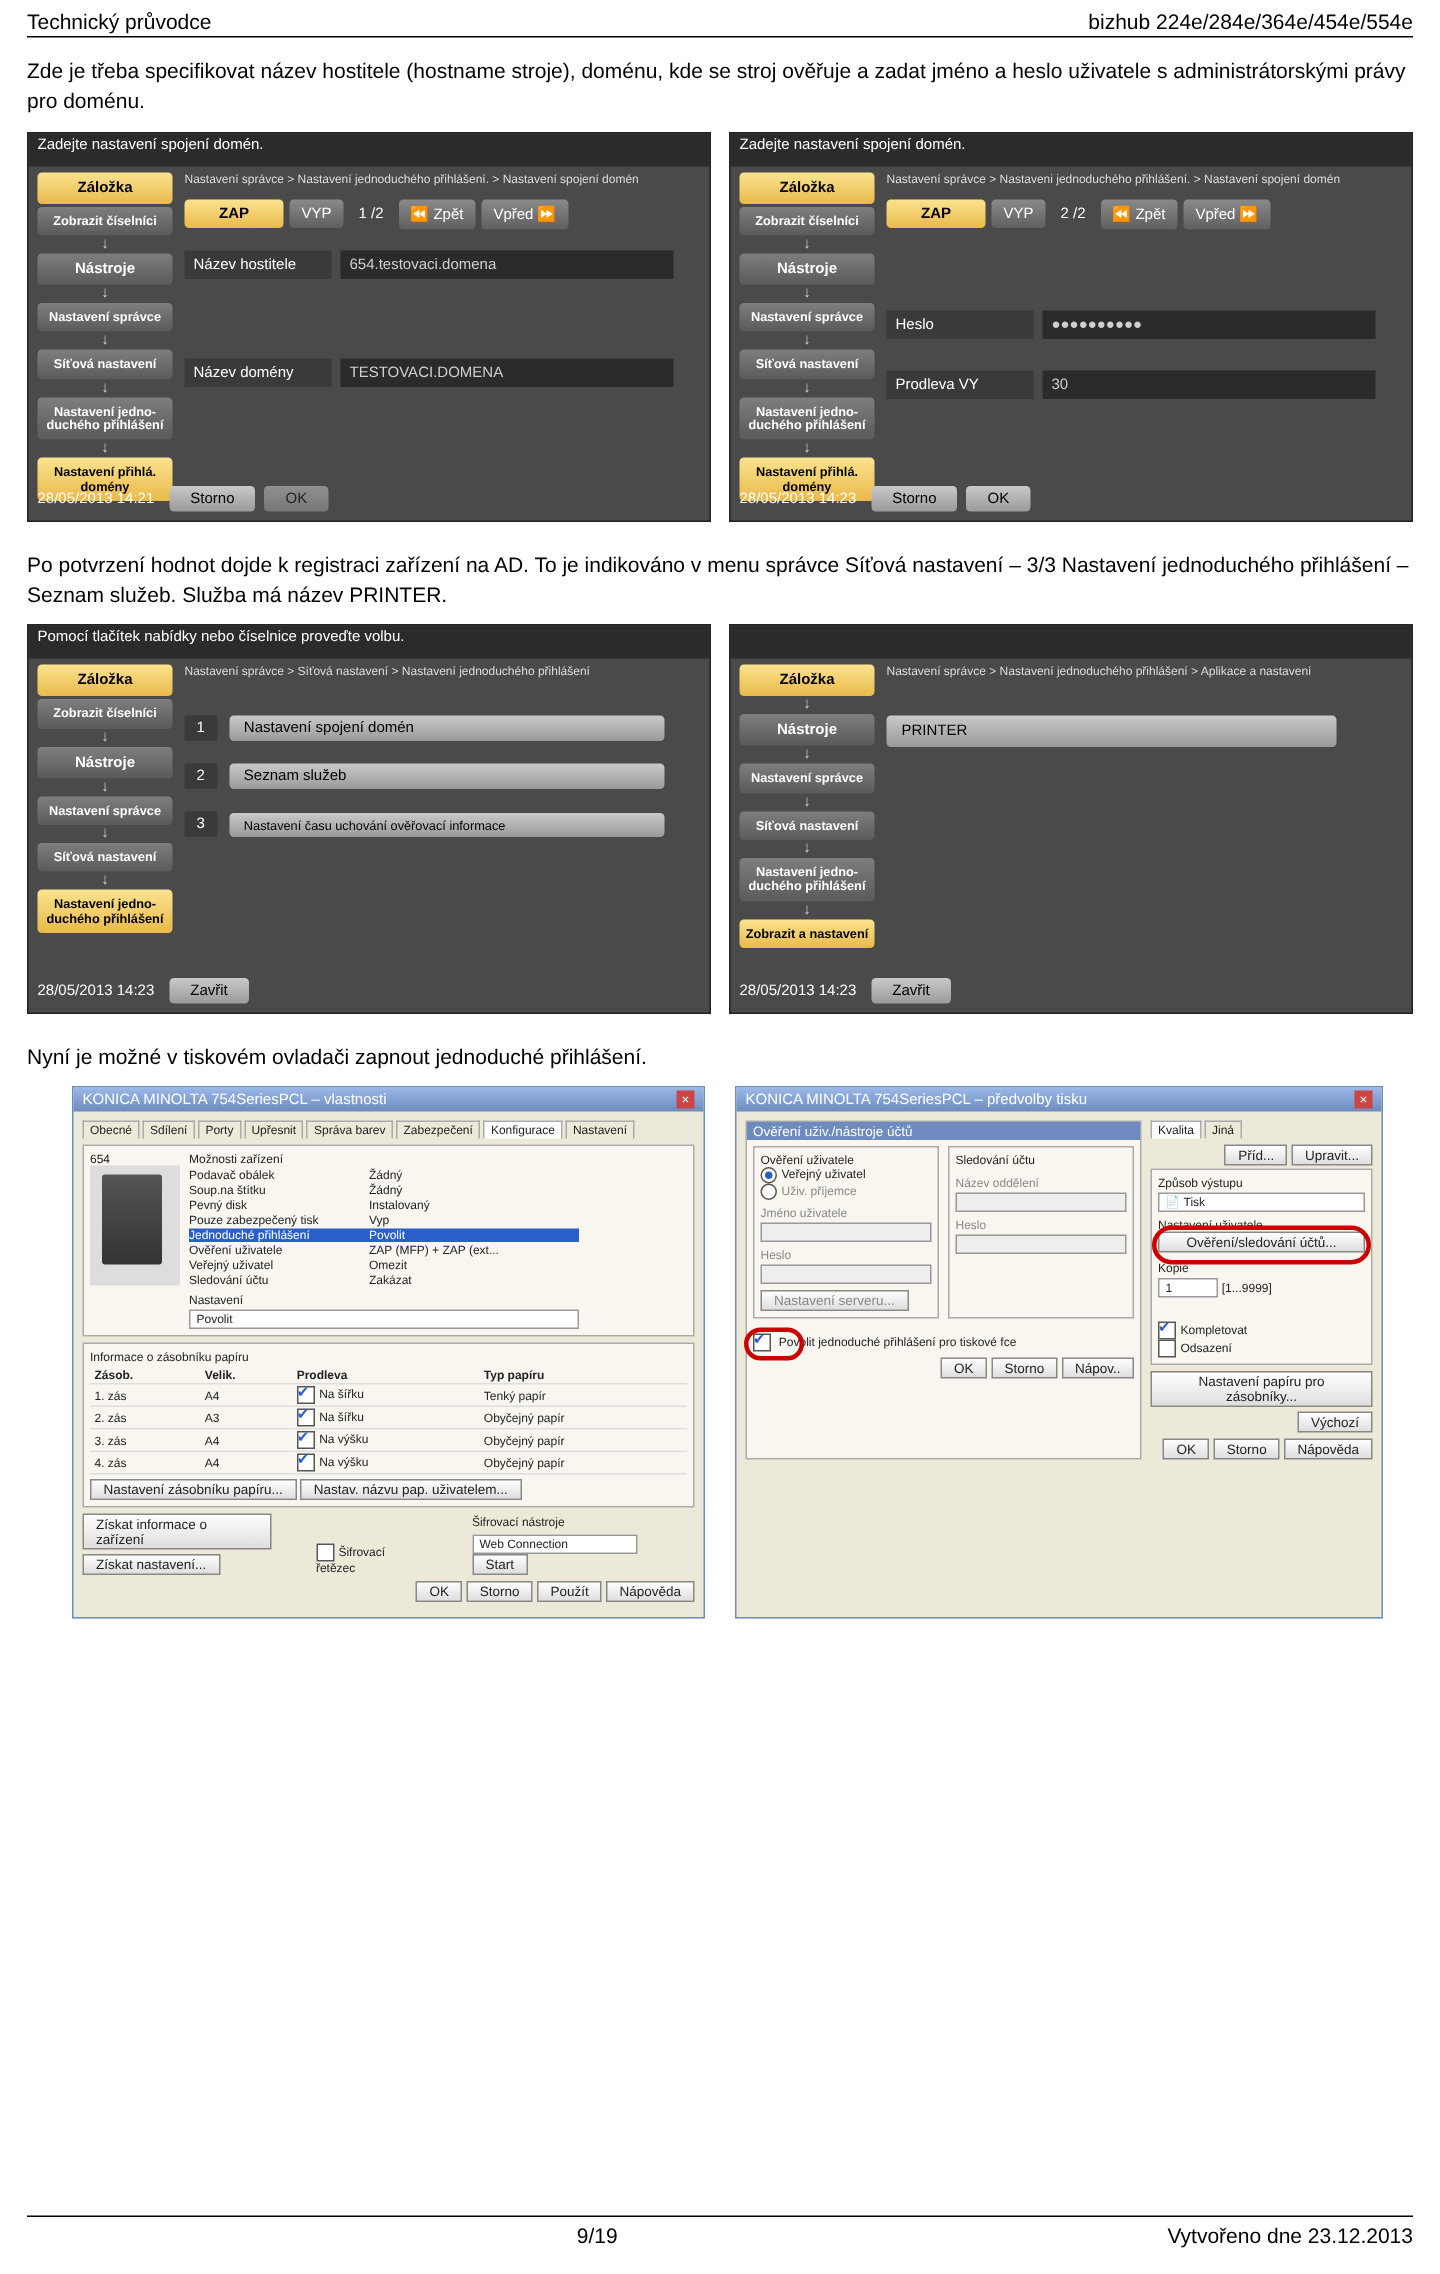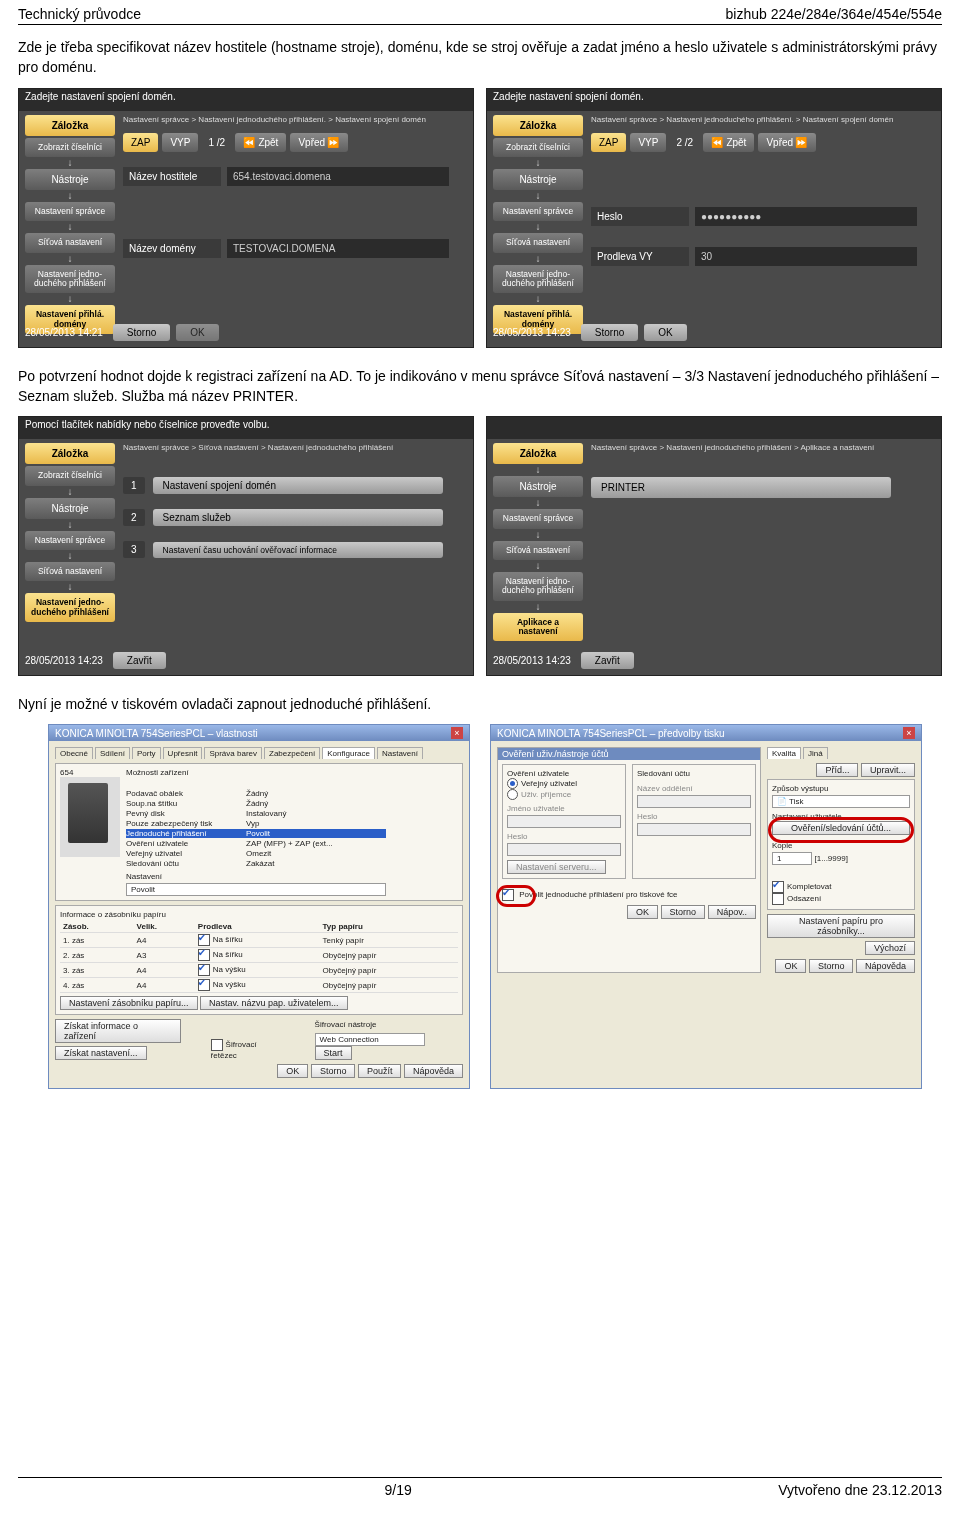--- a/index.html
+++ b/index.html
@@ -7,25 +7,25 @@
   .header{display:flex;justify-content:space-between;padding:6px 18px 2px 18px;font-size:14px}
   .rule{border-top:1px solid #000;margin:0 18px}
   .bodypad{padding:0 18px}
   .p{font-size:14px;line-height:1.45;margin:12px 0 10px 0}
   .row2{display:flex;gap:12px;justify-content:space-between;margin:10px 0 18px 0}
   .panel{background:#4a4a4a;border:1px solid #222;width:456px;height:258px;position:relative;color:#fff}
   .titlebar{background:#2b2b2b;height:18px;font-size:10px;padding:2px 6px}
   .sidecol{position:absolute;left:6px;top:26px;width:90px;display:flex;flex-direction:column;gap:2px}
   .sbarrow{font-size:10px;color:#cfcfcf;text-align:center;line-height:8px}
   .sidetab{background:linear-gradient(#fbe38f,#e9b94a);color:#000;border-radius:3px;padding:5px 4px;font-size:10px;text-align:center;font-weight:700}
-  .sidetab.sel{background:linear-gradient(#7e7e7e,#5a5a5a);color:#fff;font-weight:400}
+  .sidetab.sel{background:linear-gradient(#7e7e7e,#5a5a5a);color:#fff;font-weight:700}
   .sidetab.small{font-size:8.5px;line-height:1.1}
   .crumb{position:absolute;left:104px;top:26px;font-size:8px;color:#ddd}
   .row-btns{position:absolute;left:104px;top:44px;display:flex;gap:4px;align-items:center}
-  .ybtn{background:linear-gradient(#fbe38f,#e9b94a);color:#000;border-radius:3px;padding:4px 8px;font-size:10px;font-weight:400}
+  .ybtn{background:linear-gradient(#fbe38f,#e9b94a);color:#000;border-radius:3px;padding:4px 23px;font-size:10px;font-weight:700}
   .gbtn{background:linear-gradient(#8a8a8a,#5f5f5f);color:#fff;border-radius:3px;padding:4px 8px;font-size:10px}
   .counter{color:#fff;font-size:10px;padding:0 6px}
   .fieldrow{position:absolute;display:flex;align-items:center;gap:6px}
   .flabel{background:#3a3a3a;color:#fff;font-size:10px;padding:4px 6px;width:86px}
   .fval{background:#2b2b2b;color:#cfcfcf;font-size:10px;padding:4px 6px;width:210px}
   .statusrow{position:absolute;left:6px;bottom:6px;display:flex;align-items:center;gap:10px;font-size:10px}
   .btn-flat{background:linear-gradient(#c9c9c9,#9a9a9a);color:#000;border-radius:3px;padding:3px 14px;font-size:10px}
   .btn-dim{opacity:.55}
   .panel2{background:#4a4a4a;border:1px solid #222;width:456px;height:258px;position:relative;color:#fff}
   .listitem{position:absolute;left:104px;display:flex;align-items:center;gap:8px}
@@ -204,21 +204,21 @@
           <div class="sidetab">Záložka</div>
           <div class="sbarrow">↓</div>
           <div class="sidetab sel">Nástroje</div>
           <div class="sbarrow">↓</div>
           <div class="sidetab sel small">Nastavení správce</div>
           <div class="sbarrow">↓</div>
           <div class="sidetab sel small">Síťová nastavení</div>
           <div class="sbarrow">↓</div>
           <div class="sidetab sel small">Nastavení jedno-duchého přihlášení</div>
           <div class="sbarrow">↓</div>
-          <div class="sidetab small">Aplikace a nastavení</div>
+          <div class="sidetab small">Zobrazit a nastavení</div>
         </div>
         <div class="crumb">Nastavení správce &gt; Nastavení jednoduchého přihlášení &gt; Aplikace a nastavení</div>
         <div class="appbar">PRINTER</div>
         <div class="statusrow">
           <span>28/05/2013    14:23</span>
           <div style="margin-left:auto">
               <div class="btn-flat">Zavřit</div>
             </div>
         </div>
       </div>
@@ -244,21 +244,21 @@
             <div class="tab sel">Konfigurace</div>
             <div class="tab">Nastavení</div>
           </div>
           <div class="groupbox">
             <div style="display:flex">
               <div>
                 <div style="font-size:8px">654</div>
                 <div class="mfpimg"></div>
               </div>
               <div class="kvlist">
-                <div style="font-size:8px;margin-bottom:12px">Možnosti zařízení</div>
+                <div style="font-size:8px;margin-bottom:2px">Možnosti zařízení</div>
                 <div id="opts">
                     <div class="kv">
                       <span class="k">Podavač obálek</span>
                       <span>Žádný</span>
                     </div>
                     <div class="kv">
                       <span class="k">Soup.na štítku</span>
                       <span>Žádný</span>
                     </div>
                     <div class="kv">

